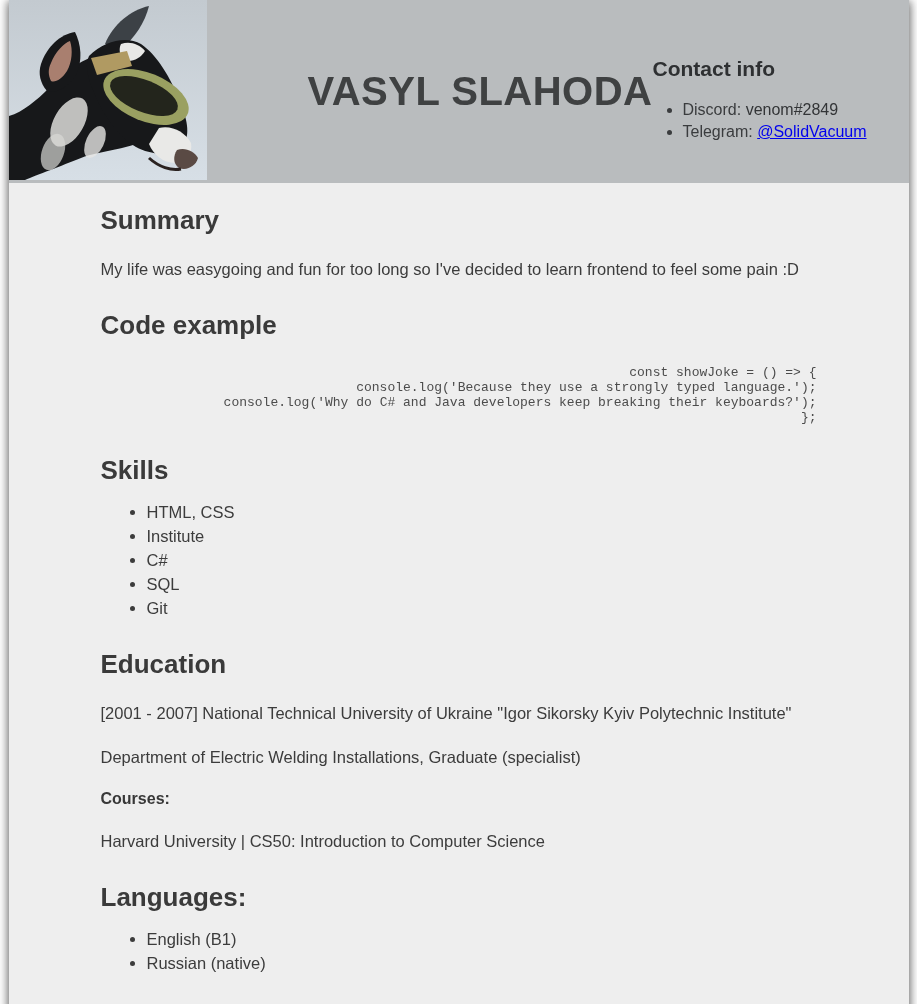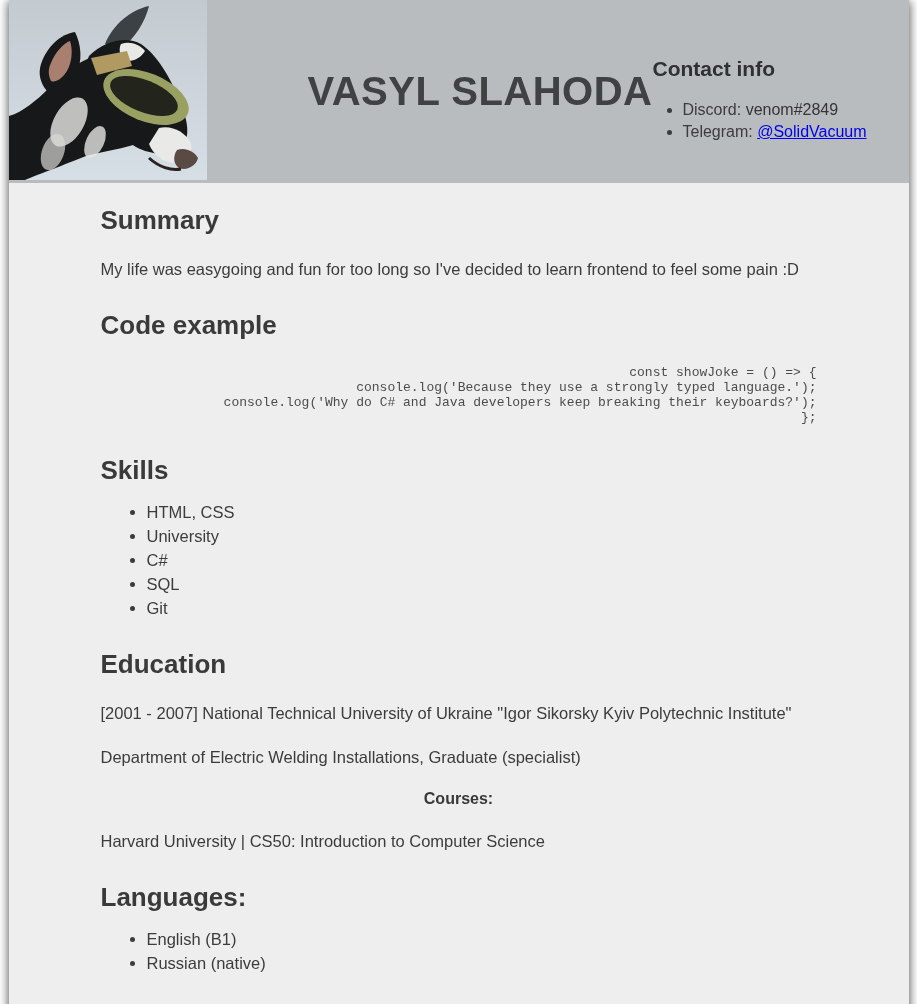--- a/index.html
+++ b/index.html
@@ -74,21 +74,21 @@
     color: #3a3a3a;
     margin: 30px 0 14px 0;
   }
   .section-title.first { margin-top: 0; }
   .body-text {
     font-size: 16.5px;
     color: #3c3c3c;
     margin: 22px 0;
     line-height: 22px;
   }
-  .bold-text { font-weight: 700; font-size: 16px; color: #383838; margin: 22px 0; text-align: center; }
+  .bold-text { font-weight: 700; font-size: 16px; color: #383838; margin: 22px 0; }
   pre.code {
     font-family: "Liberation Mono", "DejaVu Sans Mono", monospace;
     font-size: 13px;
     line-height: 15px;
     color: #4c4c4c;
     margin: 24px 0 26px 0;
     white-space: pre;
     text-align: right;
   }
   ul.plain-list {
@@ -164,21 +164,21 @@
 
     <h2 class="section-title first">Summary</h2>
     <p class="body-text">My life was easygoing and fun for too long so I've decided to learn frontend to feel some pain :D</p>
 
     <h2 class="section-title">Code example</h2>
     <pre class="code"><div>const showJoke = () =&gt; {</div><div>  console.log('Because they use a strongly typed language.');</div><div>  console.log('Why do C# and Java developers keep breaking their keyboards?');</div><div>};</div></pre>
 
     <h2 class="section-title">Skills</h2>
     <ul class="plain-list">
       <li>HTML, CSS</li>
-      <li>University</li>
+      <li>Institute</li>
       <li>C#</li>
       <li>SQL</li>
       <li>Git</li>
     </ul>
 
     <h2 class="section-title">Education</h2>
     <p class="body-text">[2001 - 2007] National Technical University of Ukraine "Igor Sikorsky Kyiv Polytechnic Institute"</p>
     <p class="body-text">Department of Electric Welding Installations, Graduate (specialist)</p>
     <p class="bold-text">Courses:</p>
     <p class="body-text">Harvard University | CS50: Introduction to Computer Science</p>

